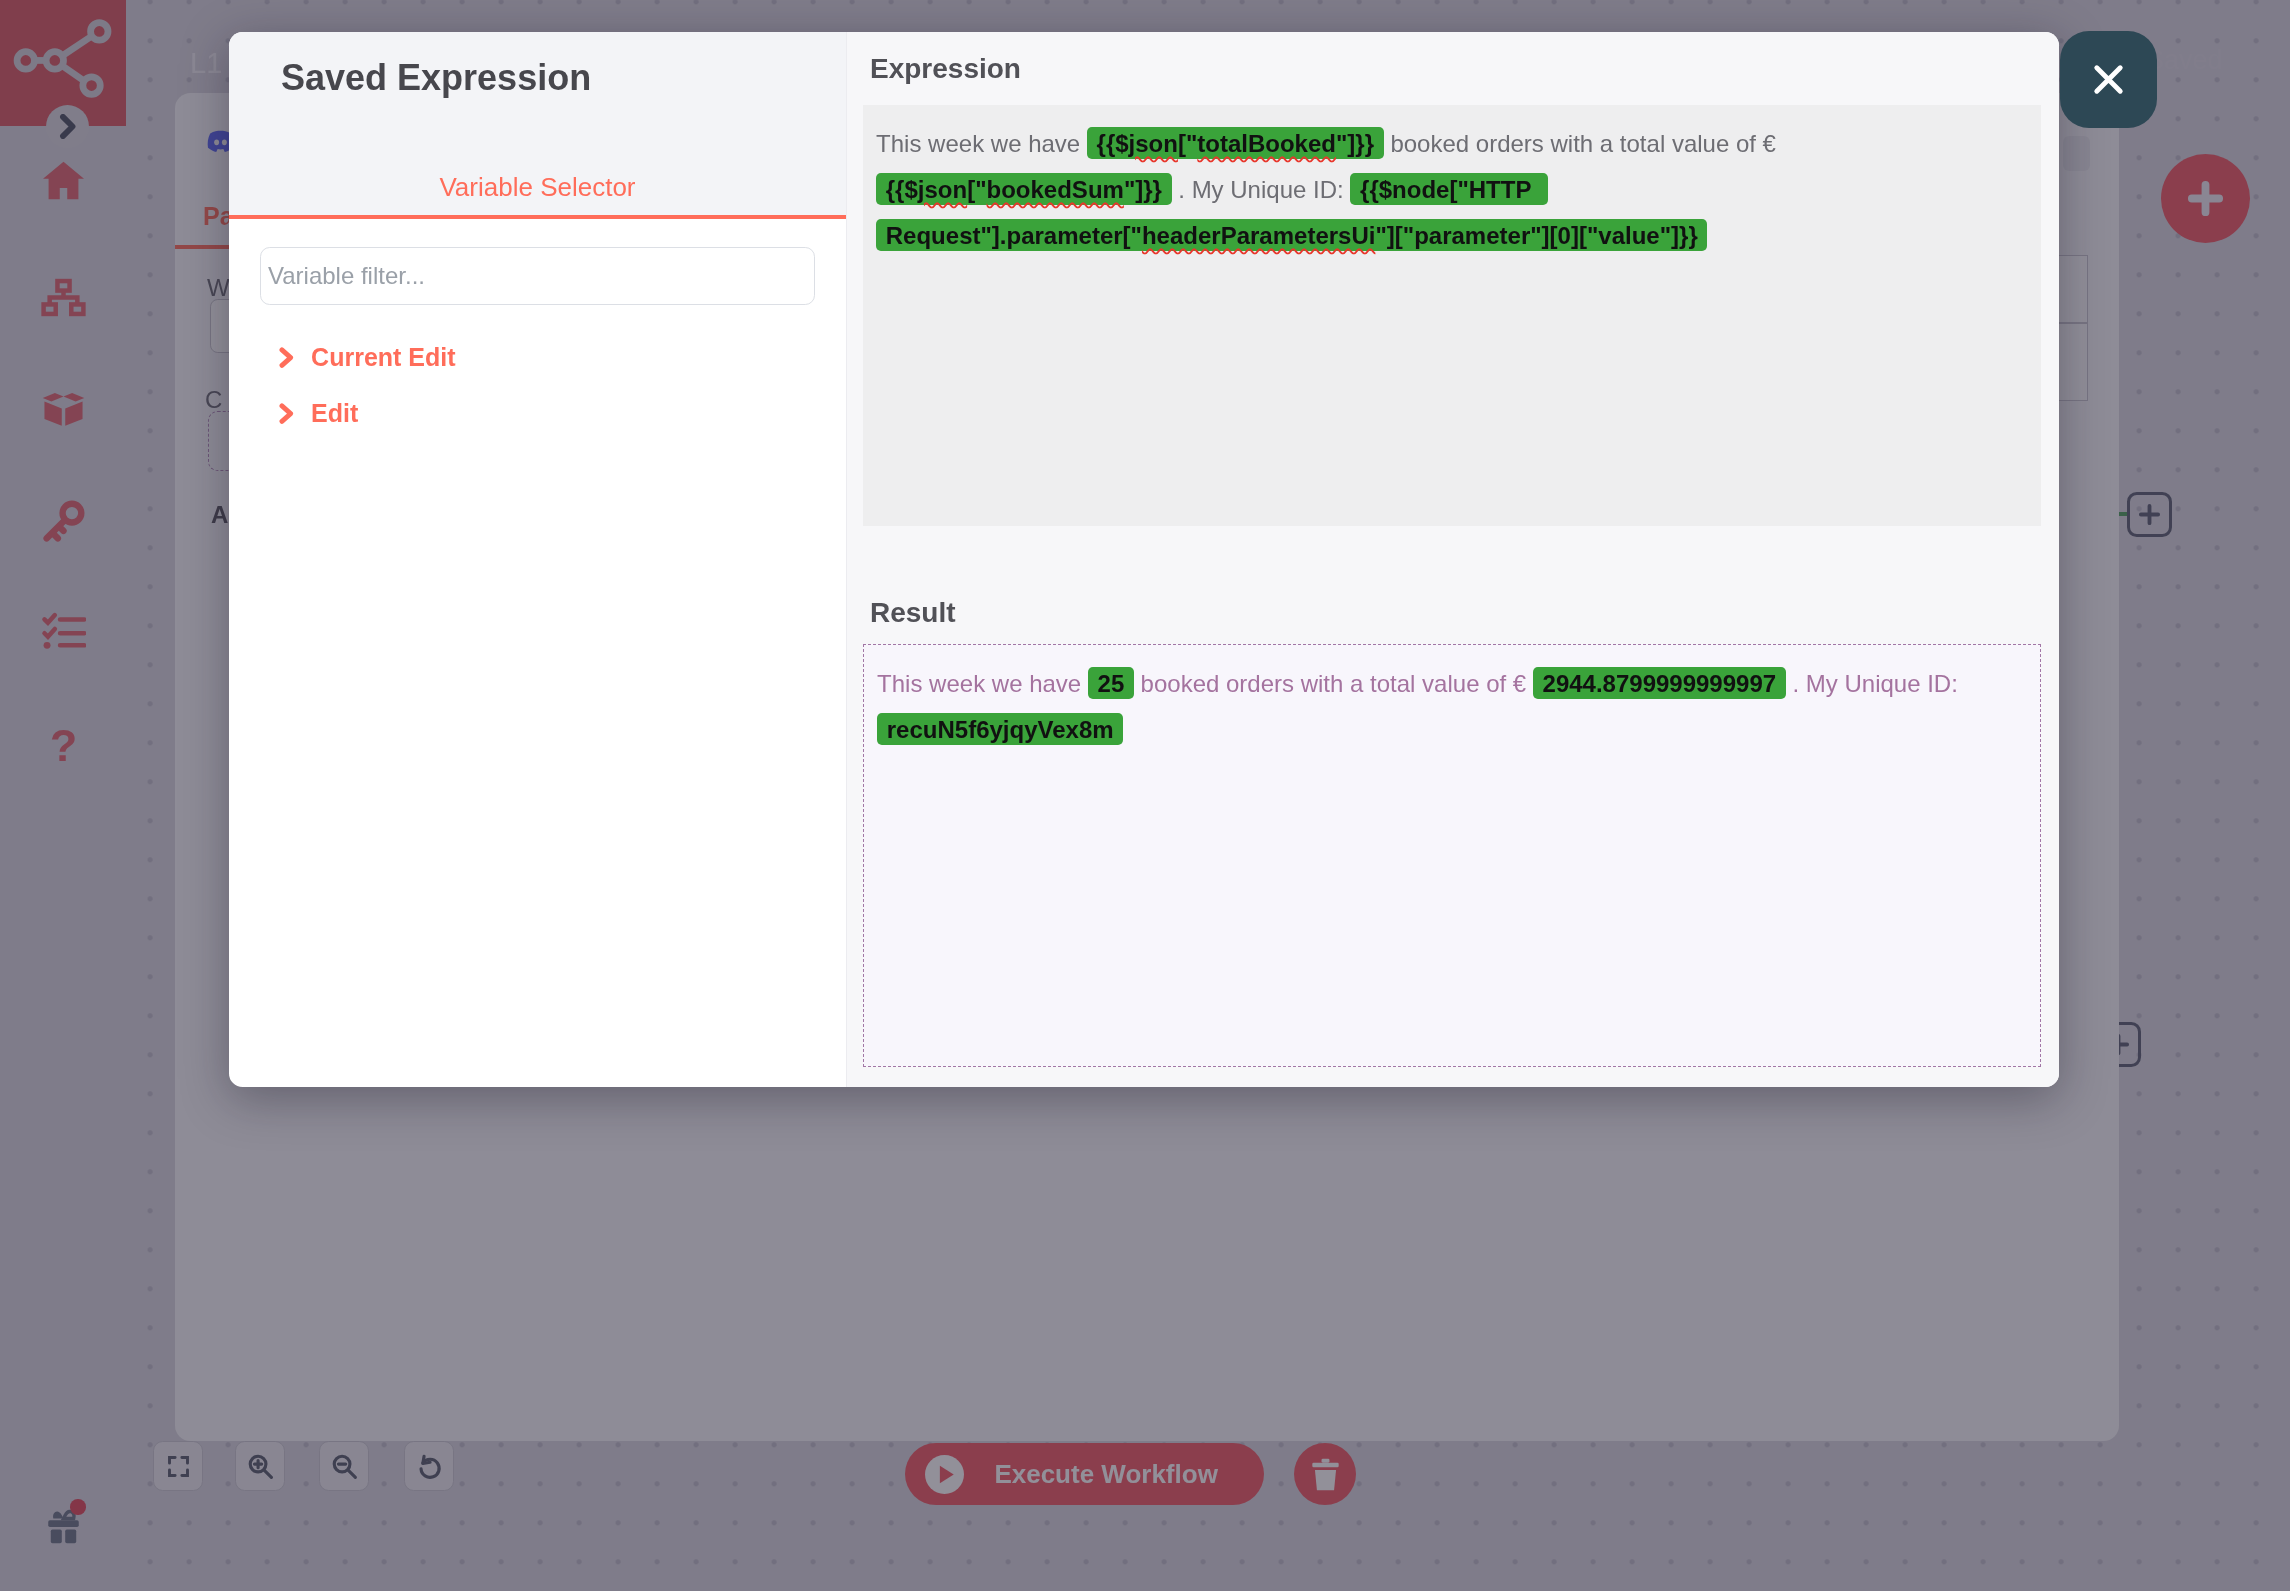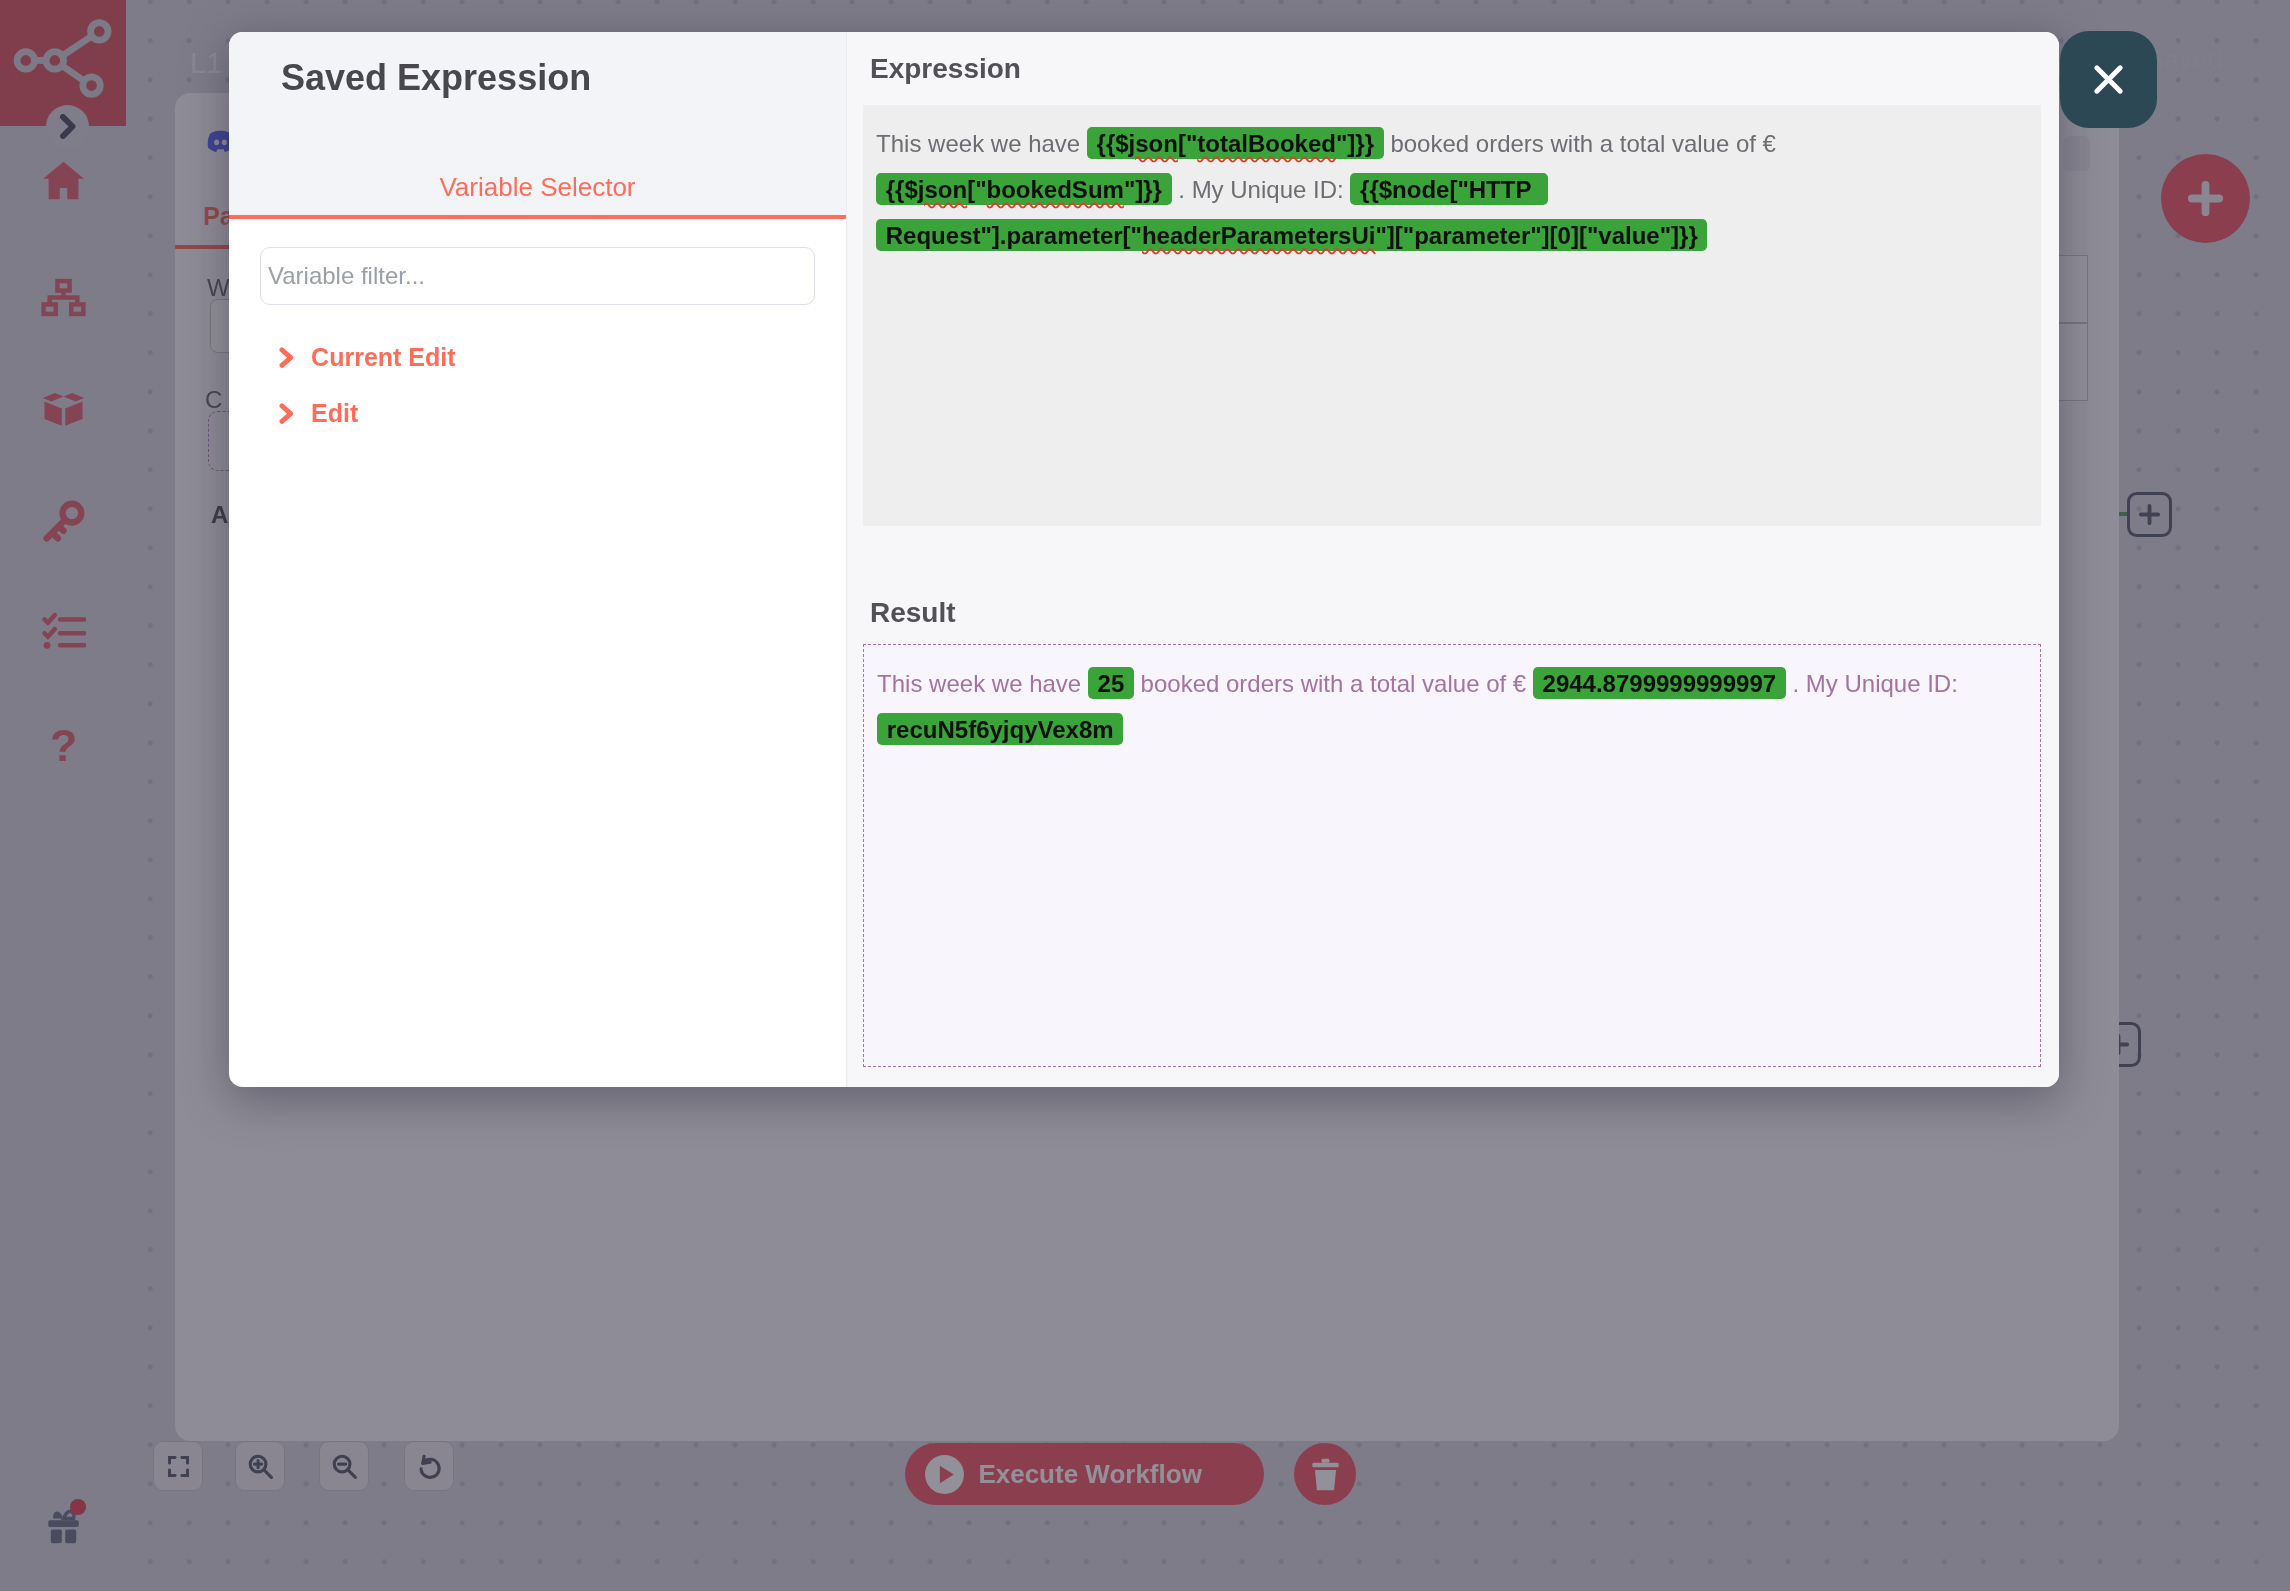--- a/index.html
+++ b/index.html
@@ -37,21 +37,21 @@
   .plus-sq { width:45px; height:45px; border:3.9px solid #5a5f72; border-radius:9.7px;
     display:flex; align-items:center; justify-content:center; z-index:1; }
   .plus-sq svg { display:block; }
   .stub { left:2115px; top:512px; width:11.6px; height:3.9px; background:#4f9e5f; z-index:1; }
   .big-plus { left:2161px; top:154px; width:89px; height:89px; border-radius:50%; background:#ef5864;
     display:flex; align-items:center; justify-content:center; }
 
   .tool-btn { top:1441px; width:50px; height:50px; background:#eae9ef; border:1.9px solid #c9c7d1;
     border-radius:9.7px; display:flex; align-items:center; justify-content:center; }
   .exec-btn { left:905px; top:1443px; width:359px; height:62px; border-radius:31px; background:#ef5864;
-    display:flex; align-items:center; gap:13px; padding-left:19.4px; }
+    display:flex; align-items:center; gap:29px; padding-left:19.4px; }
   .exec-label { font-size:26px; font-weight:600; color:#fdfcfd; }
   .trash-btn { left:1294px; top:1443px; width:62px; height:62px; border-radius:50%; background:#ef5864;
     display:flex; align-items:center; justify-content:center; }
 
   
   .overlay { inset:0; background:rgba(40,36,54,0.5); z-index:10; }
 
   
   .modal { left:229px; top:32px; width:1830px; height:1055px; background:#fff; border-radius:13.6px;
     box-shadow:0 11.6px 47px rgba(20,16,35,.35); z-index:20; }

